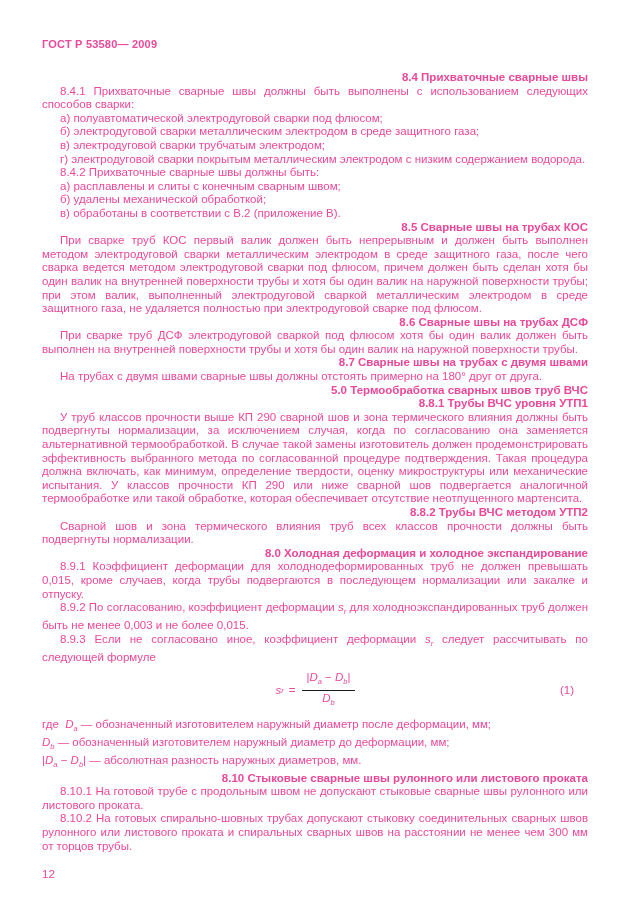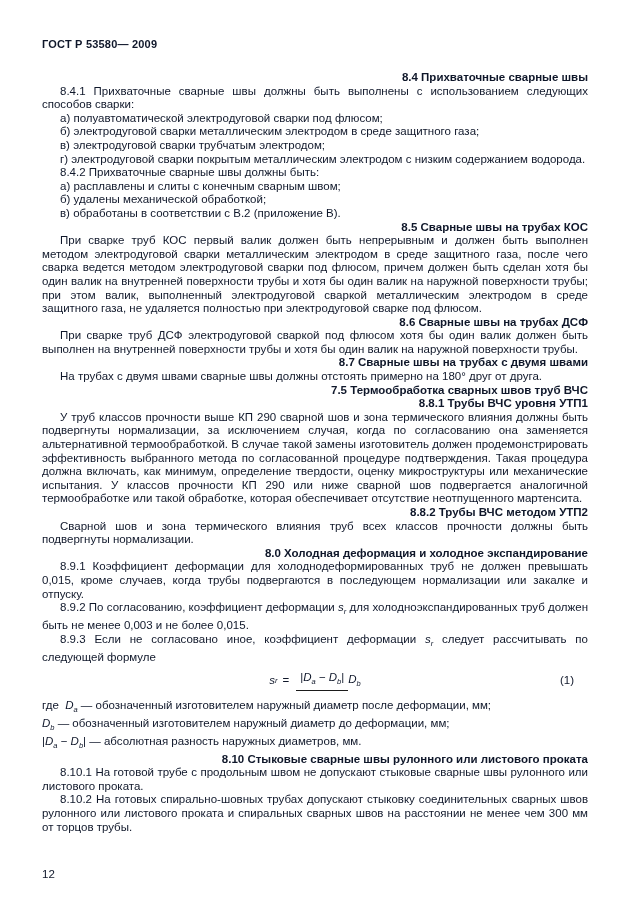--- a/index.html
+++ b/index.html
@@ -6,21 +6,21 @@
     margin: 0;
     padding: 0;
     background: #ffffff;
   }
   .page {
     position: relative;
     width: 630px;
     height: 913px;
     background: #ffffff;
     font-family: "Liberation Sans", sans-serif;
-    color: #0f172a;
+    color: #ec4899;
     overflow: hidden;
   }
   .doc-header {
     position: absolute;
     top: 38px;
     left: 42px;
     font-size: 11px;
     font-weight: bold;
     letter-spacing: 0.2px;
   }
@@ -48,21 +48,21 @@
     justify-content: center;
     margin: 7px 0 8px 0;
     text-indent: 0;
   }
   .formula {
     display: inline-flex;
     align-items: center;
   }
   .frac {
     display: inline-flex;
-    flex-direction: row;
+    flex-direction: column;
     align-items: center;
     margin-left: 7px;
     vertical-align: middle;
   }
   .frac .num {
     padding: 0 4px 1px 4px;
     border-bottom: 1px solid #1b1b1b;
   }
   .frac .den { padding-top: 1px; }
   .eq { margin-left: 5px; }
@@ -95,21 +95,21 @@
       <p class="para">8.4.2 Прихваточные сварные швы должны быть:</p>
       <p class="para">а) расплавлены и слиты с конечным сварным швом;</p>
       <p class="para">б) удалены механической обработкой;</p>
       <p class="para">в) обработаны в соответствии с В.2 (приложение В).</p>
       <p class="heading">8.5 Сварные швы на трубах КОС</p>
       <p class="para">При сварке труб КОС первый валик должен быть непрерывным и должен быть выполнен методом электродуговой сварки металлическим электродом в среде защитного газа, после чего сварка ведется методом электродуговой сварки под флюсом, причем должен быть сделан хотя бы один валик на внутренней поверхности трубы и хотя бы один валик на наружной поверхности трубы; при этом валик, выполненный электродуговой сваркой металлическим электродом в среде защитного газа, не удаляется полностью при электродуговой сварке под флюсом.</p>
       <p class="heading">8.6 Сварные швы на трубах ДСФ</p>
       <p class="para">При сварке труб ДСФ электродуговой сваркой под флюсом хотя бы один валик должен быть выполнен на внутренней поверхности трубы и хотя бы один валик на наружной поверхности трубы.</p>
       <p class="heading">8.7 Сварные швы на трубах с двумя швами</p>
       <p class="para">На трубах с двумя швами сварные швы должны отстоять примерно на 180° друг от друга.</p>
-      <p class="heading">7.5 Термообработка сварных швов труб ВЧС</p>
+      <p class="heading">5.0 Термообработка сварных швов труб ВЧС</p>
       <p class="heading">8.8.1 Трубы ВЧС уровня УТП1</p>
       <p class="para">У труб классов прочности выше КП 290 сварной шов и зона термического влияния должны быть подвергнуты нормализации, за исключением случая, когда по согласованию она заменяется альтернативной термообработкой. В случае такой замены изготовитель должен продемонстрировать эффективность выбранного метода по согласованной процедуре подтверждения. Такая процедура должна включать, как минимум, определение твердости, оценку микроструктуры или механические испытания. У классов прочности КП 290 или ниже сварной шов подвергается аналогичной термообработке или такой обработке, которая обеспечивает отсутствие неотпущенного мартенсита.</p>
       <p class="heading">8.8.2 Трубы ВЧС методом УТП2</p>
       <p class="para">Сварной шов и зона термического влияния труб всех классов прочности должны быть подвергнуты нормализации.</p>
       <p class="heading">8.0 Холодная деформация и холодное экспандирование</p>
       <p class="para">8.9.1 Коэффициент деформации для холоднодеформированных труб не должен превышать 0,015, кроме случаев, когда трубы подвергаются в последующем нормализации или закалке и отпуску.</p>
       <p class="para"><span>8.9.2 По согласованию, коэффициент деформации </span><span class="it">s</span><sub class="it">r</sub><span> для холодноэкспандированных труб должен быть не менее 0,003 и не более 0,015.</span></p>
       <p class="para"><span>8.9.3 Если не согласовано иное, коэффициент деформации </span><span class="it">s</span><sub class="it">r</sub><span> следует рассчитывать по следующей формуле</span></p>
       <div class="formula-row">
         <span class="formula">

